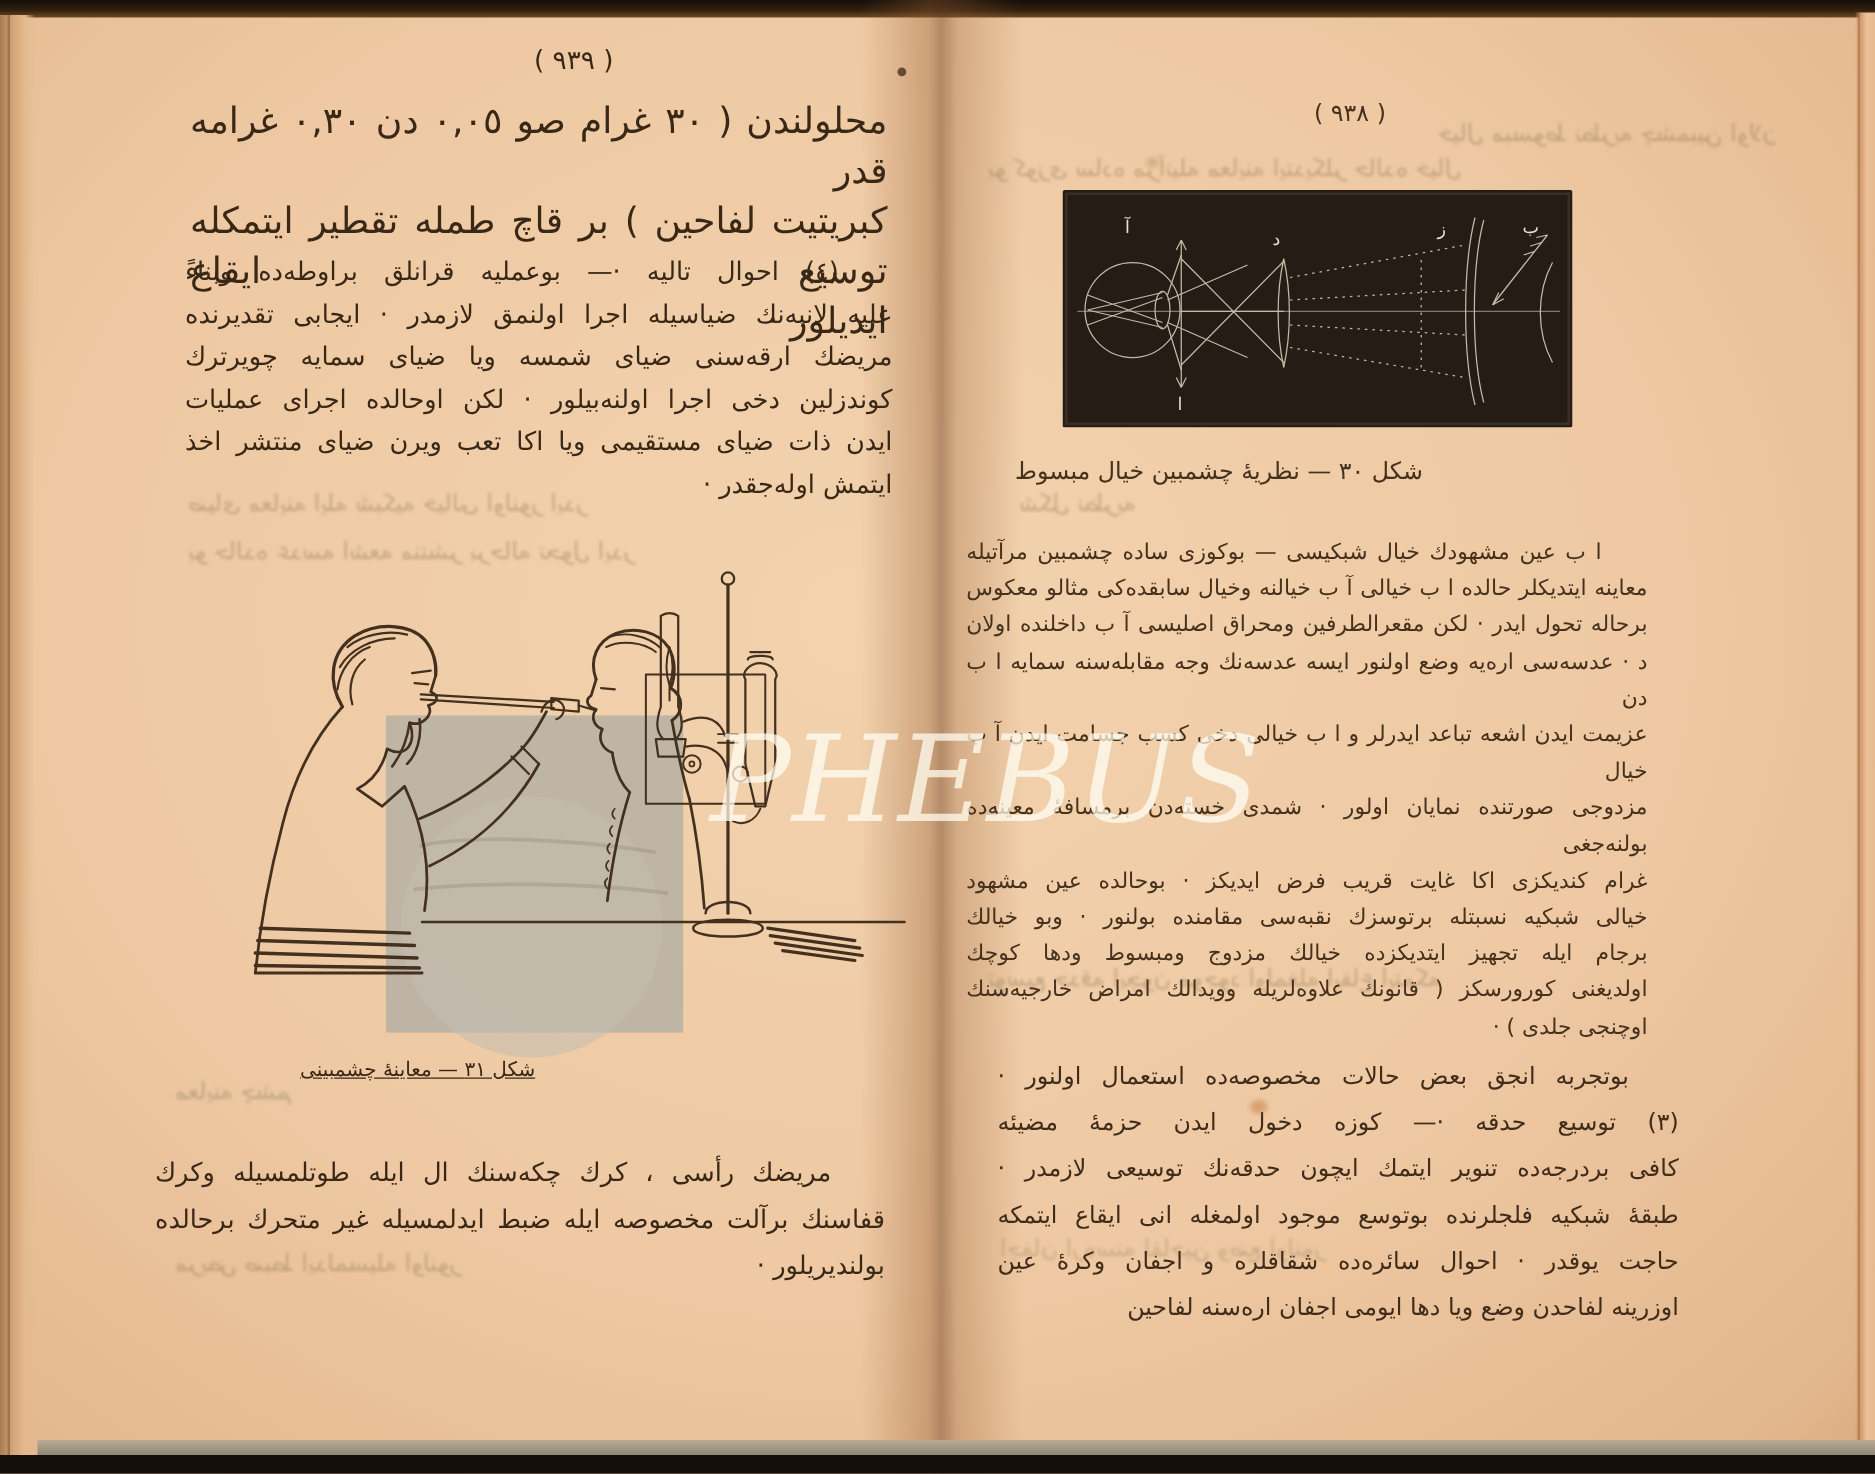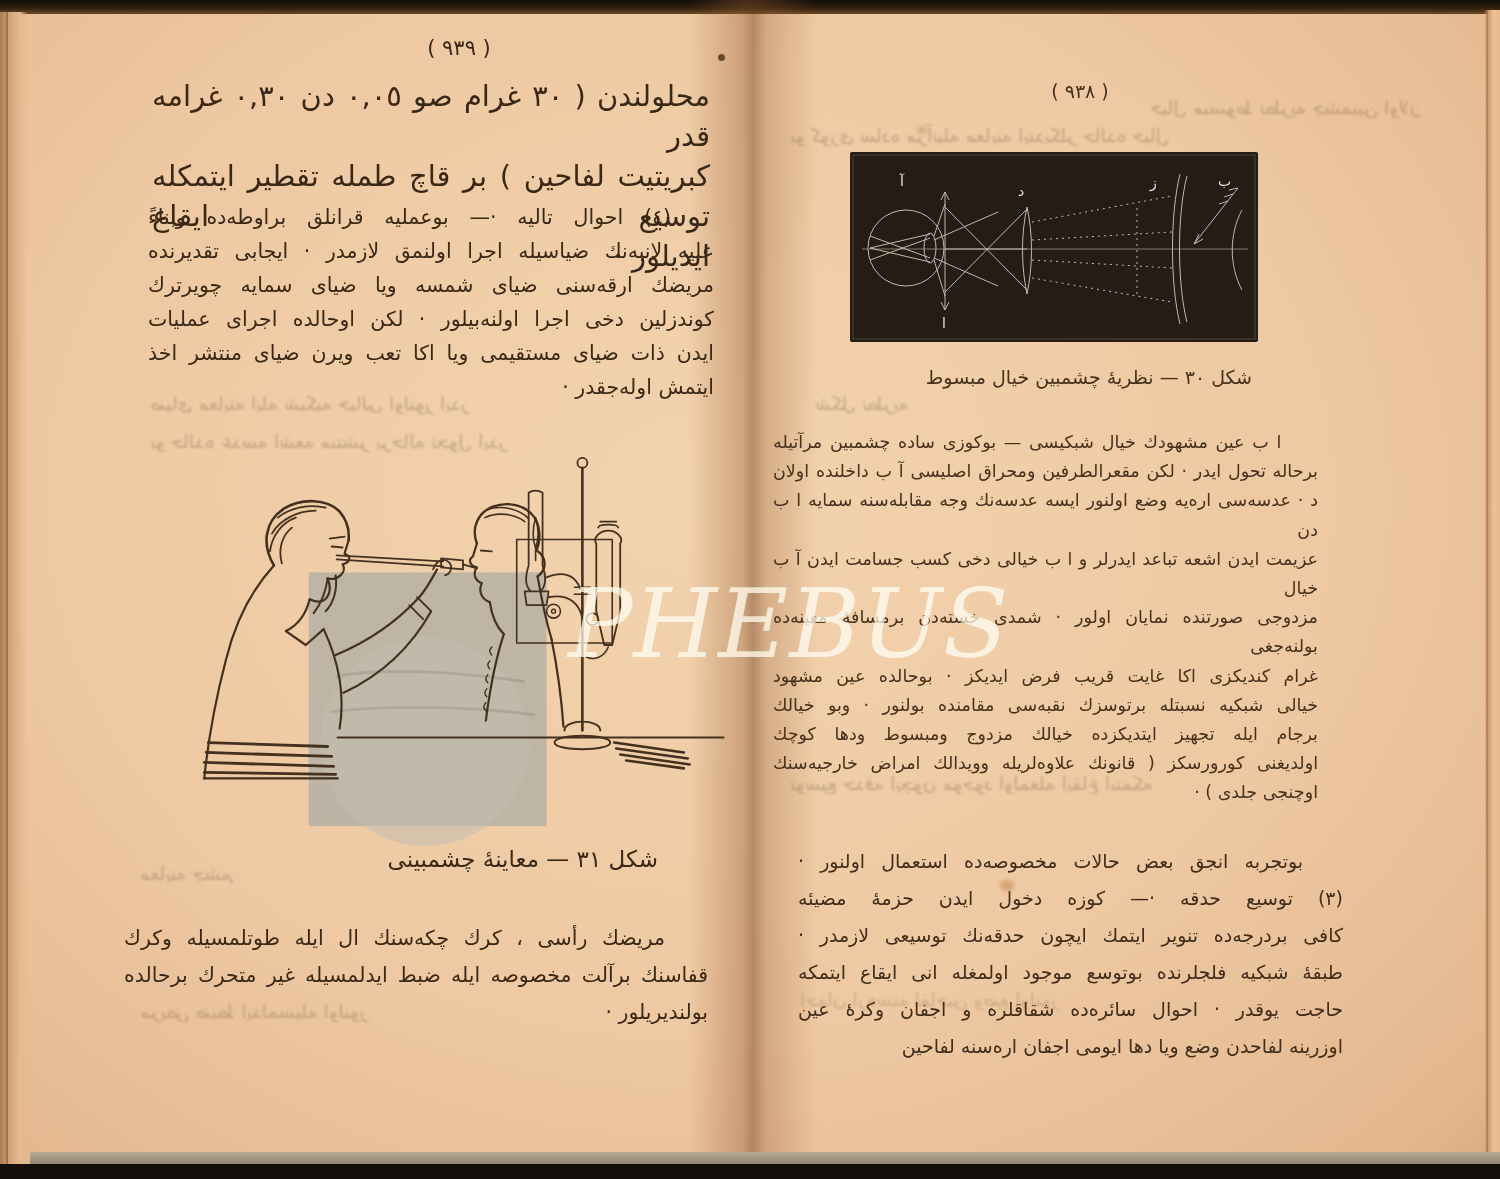--- a/index.html
+++ b/index.html
@@ -19,25 +19,25 @@
             background:linear-gradient(90deg,rgba(226,178,132,0),#d49d6f 30%,#edc29a 60%,#e6b98e);}
   .edge-right:after{content:"";position:absolute;left:2px;top:0;width:2px;height:100%;background:rgba(150,95,55,.5);}
   .gutter{position:absolute;left:688px;top:0;width:130px;height:1179px;
           background:linear-gradient(90deg,rgba(140,85,45,0) 0%,rgba(150,92,50,.38) 42%,rgba(120,70,38,.5) 50%,rgba(150,92,50,.30) 60%,rgba(140,85,45,0) 100%);}
   
   .pagenum{position:absolute;text-align:center;color:#3a2817;font-size:21px;letter-spacing:2px;}
   .para{position:absolute;direction:rtl;color:#3a2817;}
   .para .gline{text-align:justify;text-align-last:justify;white-space:normal;}
   .para .gline:last-child{text-align-last:right;}
   .para.indent-first .gline:first-child{text-indent:2.1em;}
-  .caption{position:absolute;direction:rtl;text-align:right;color:#3a2817;}
+  .caption{position:absolute;direction:rtl;text-align:left;color:#3a2817;}
   .p1{left:152px;top:76px;width:558px;line-height:40px;font-size:29px;}
   .p2{left:148px;top:200px;width:566px;line-height:34px;font-size:20.5px;}
   .p3{left:124px;top:920px;width:584px;line-height:37px;font-size:20.5px;}
-  .cap31{left:228px;top:846px;width:430px;font-size:23px;}
+  .cap31{left:240px;top:846px;width:430px;font-size:16px;text-decoration:underline;}
   .lp-num{left:392px;top:36px;width:134px;}
   .rp-num{left:1000px;top:80px;width:160px;font-size:19px;color:#46311d;}
   .rp1{left:773px;top:428px;width:545px;line-height:29.2px;font-size:17.5px;color:#46311d;}
   .rp2{left:798px;top:822px;width:545px;line-height:37px;font-size:19px;color:#402c1a;margin-top:21px;}
   .cap30{left:812px;top:366px;width:440px;font-size:19px;color:#46311d;}
   
   .engraving{position:absolute;left:185px;top:448px;width:545px;height:398px;}
   .diagram{position:absolute;left:850px;top:152px;width:408px;height:190px;}
   
   .watermark{position:absolute;left:568px;top:576px;width:620px;height:110px;
@@ -232,20 +232,21 @@
         <text x="168" y="44">د</text>
         <text x="300" y="36">ز</text>
         <text x="368" y="34">ب</text>
       </g>
     </svg>
 
     <div class="caption cap30">شكل ٣٠ — نظريهٔ چشمبين خيال مبسوط</div>
 
     <div class="para rp1 indent-first" dir="rtl">
         <div class="gline">ا ب عين مشهودك خيال شبكيسى — بوكوزى ساده چشمبين مرآتيله</div>
+        <div class="gline">معاينه ايتديكلر حالده ا ب خيالى آ ب خيالنه وخيال سابقده‌كى مثالو معكوس</div>
         <div class="gline">برحاله تحول ايدر · لكن مقعرالطرفين ومحراق اصليسى آ ب داخلنده اولان</div>
         <div class="gline">د · عدسه‌سى اره‌يه وضع اولنور ايسه عدسه‌نك وجه مقابله‌سنه سمايه ا ب دن</div>
         <div class="gline">عزيمت ايدن اشعه تباعد ايدرلر و ا ب خيالى دخى كسب جسامت ايدن آ ب خيال</div>
         <div class="gline">مزدوجى صورتنده نمايان اولور · شمدى خسته‌دن برمسافهٔ معينه‌ده بولنه‌جغى</div>
         <div class="gline">غرام كنديكزى اكا غايت قريب فرض ايديكز · بوحالده عين مشهود</div>
         <div class="gline">خيالى شبكيه نسبتله برتوسزك نقبه‌سى مقامنده بولنور · وبو خيالك</div>
         <div class="gline">برجام ايله تجهيز ايتديكزده خيالك مزدوج ومبسوط ودها كوچك</div>
         <div class="gline">اولديغنى كورورسكز ( قانونك علاوه‌لريله وويدالك امراض خارجيه‌سنك</div>
         <div class="gline">اوچنجى جلدى ) ·</div>
       </div>

